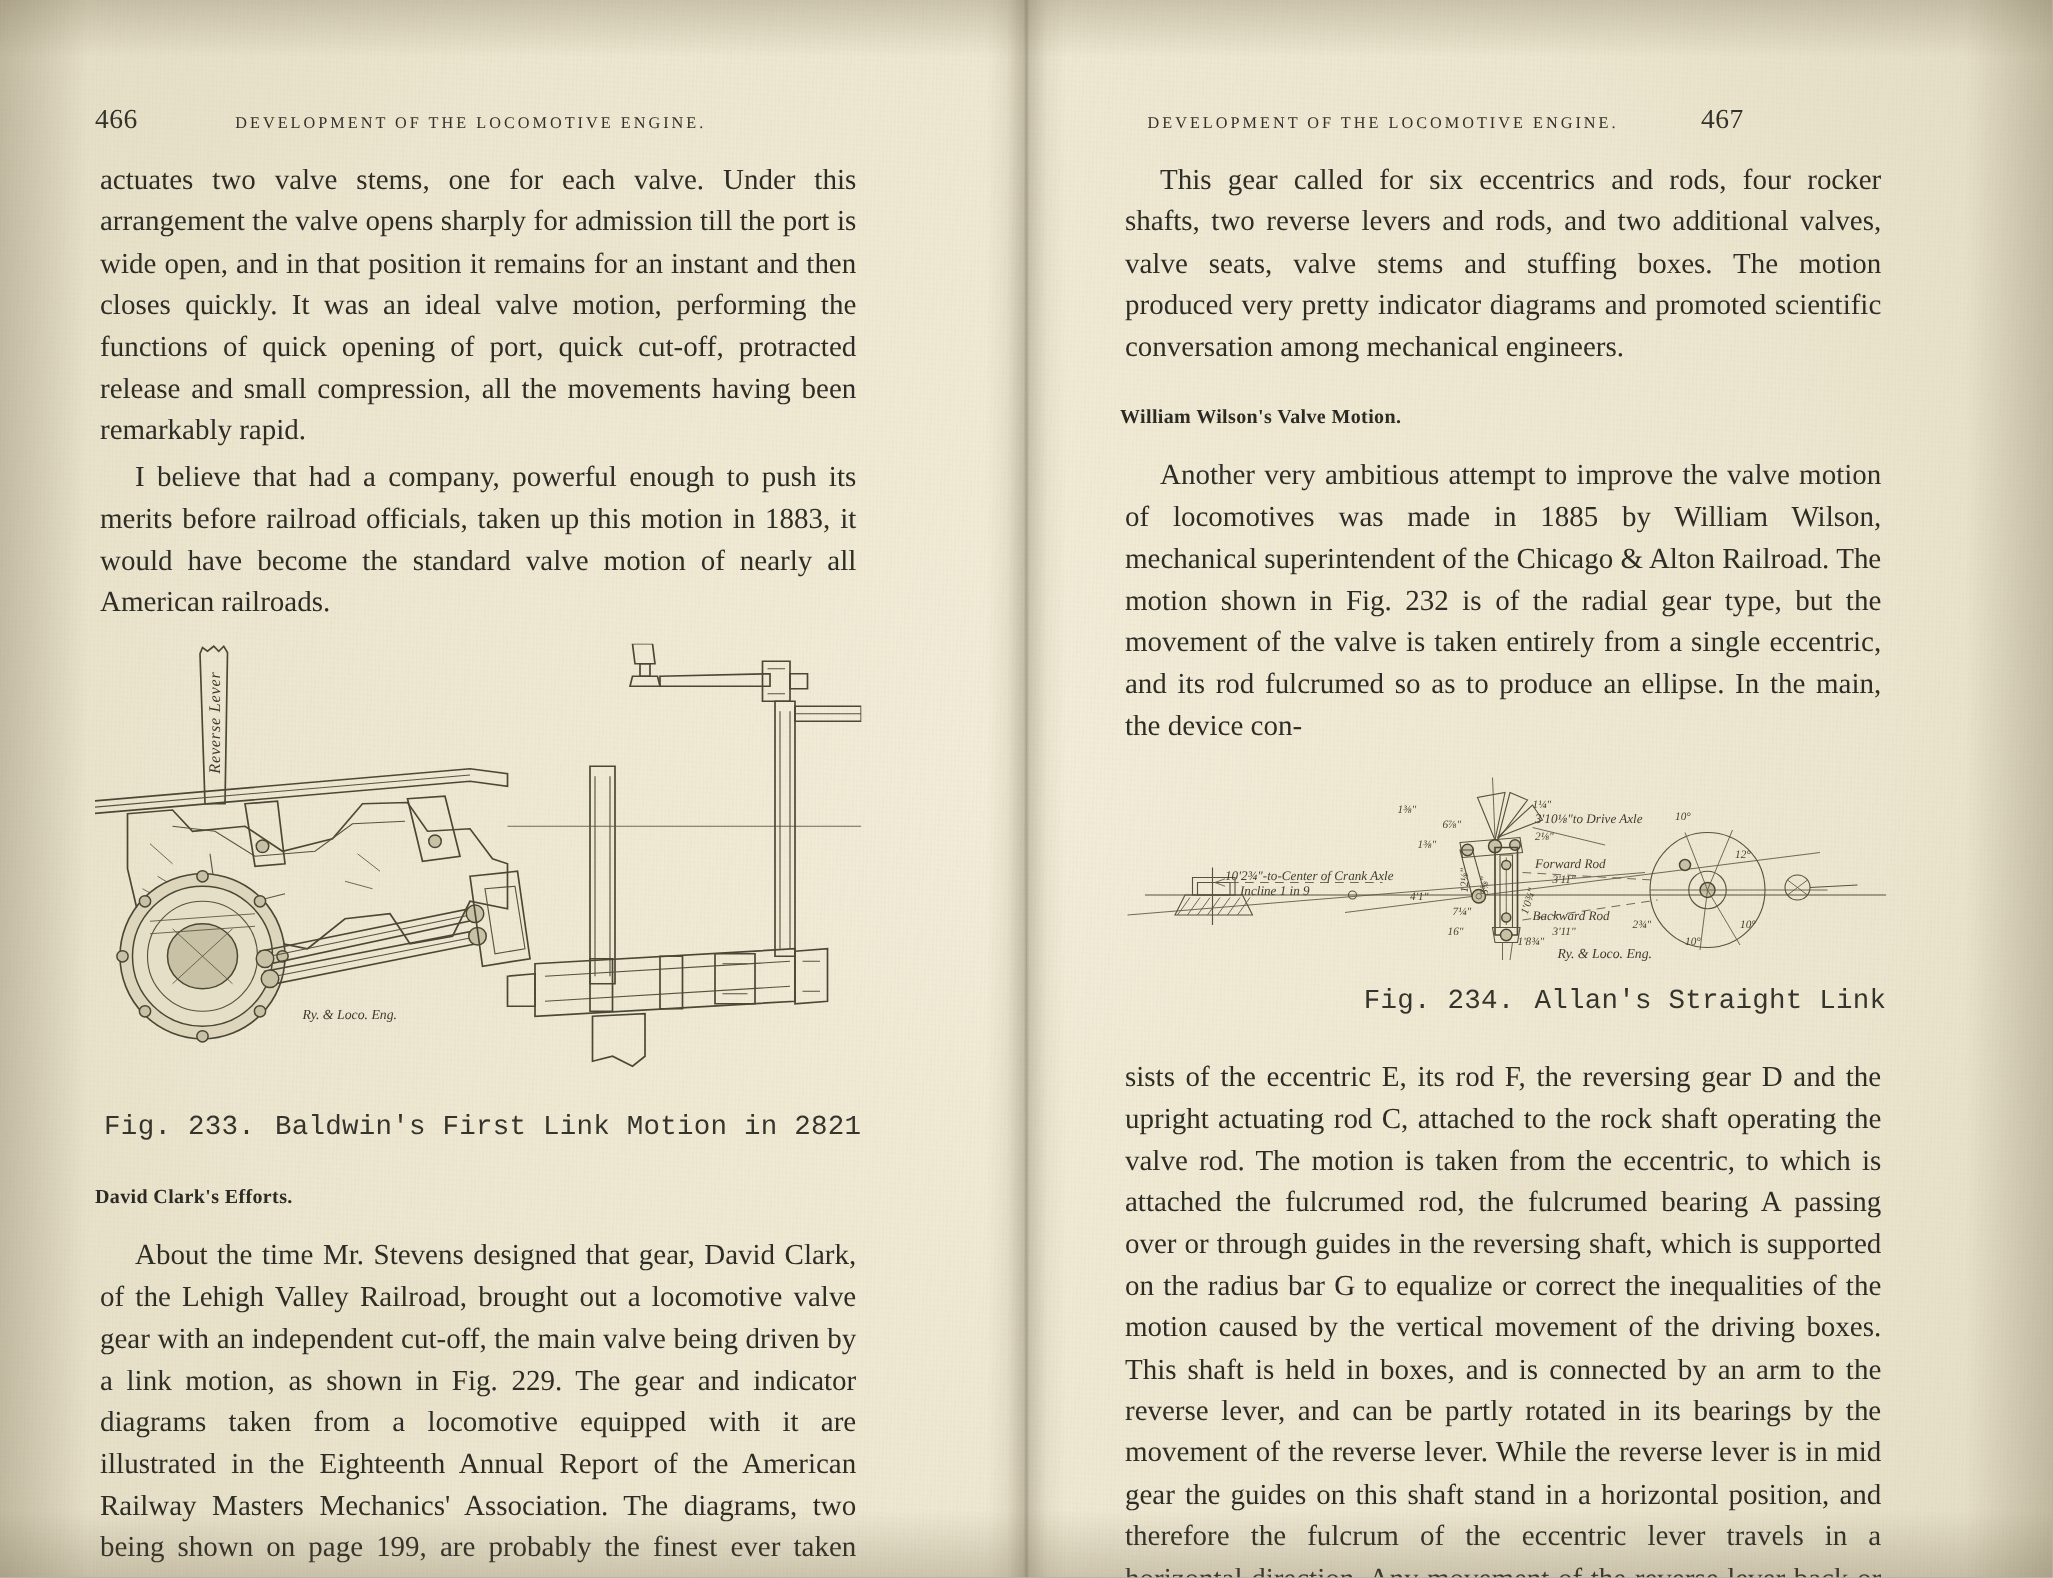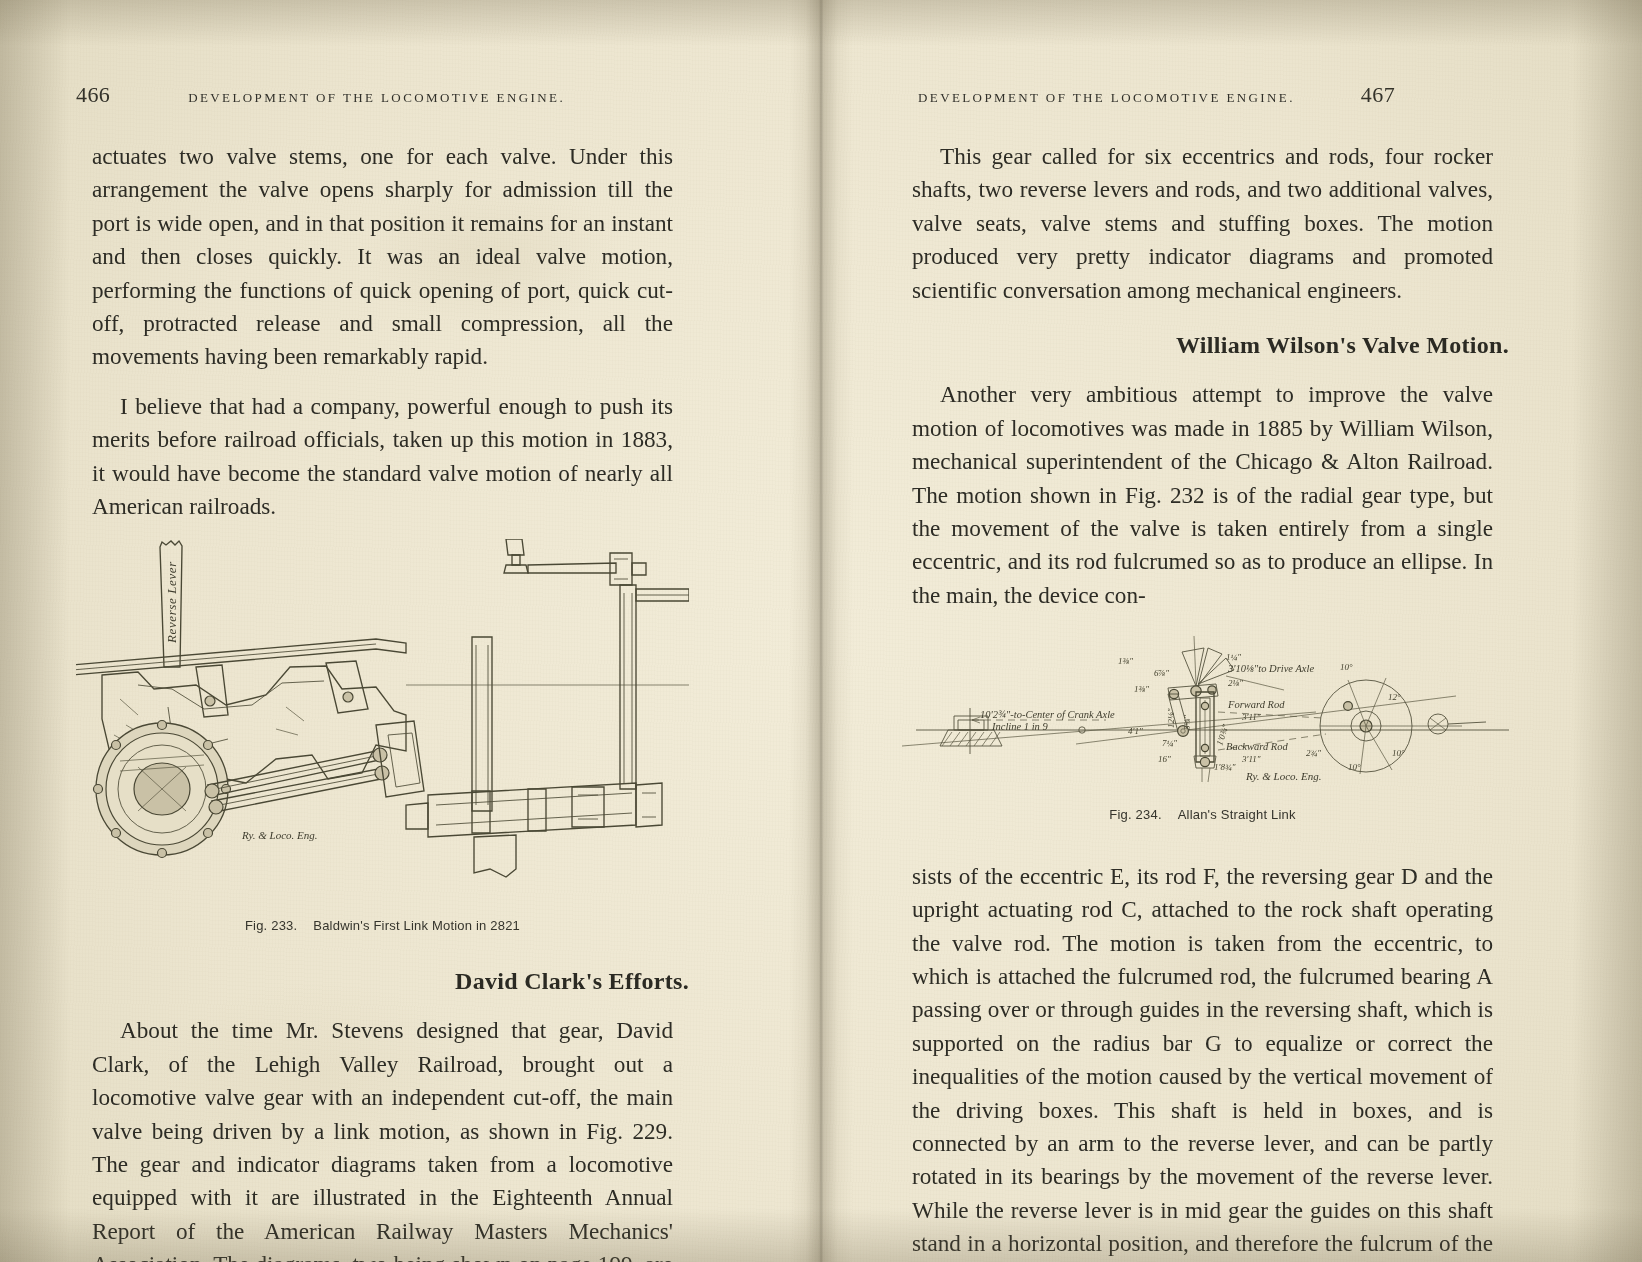--- a/index.html
+++ b/index.html
@@ -101,36 +101,36 @@
   .col {
     position: absolute;
     width: 613px;
     color: #2d2c25;
     font-size: 23.2px;
     line-height: 33.4px;
     text-align: justify;
   }
   .col-left  { left: 76px;  top: 124px; }
   .col-right { left: 896px; top: 124px; }
-  .col p { margin: 16px; }
+  .col p { margin: 4px; }
   .col p.indent { text-indent: 28px; }
 
   .section-head {
-    text-align: right;
+    text-align: left;
     font-weight: bold;
-    font-size: 24px;
+    font-size: 16px;
     letter-spacing: .3px;
     color: #2b2a23;
     margin: 22px 0 14px 0;
   }
 
   .figcap {
-    text-align: center;
-    font-family: Liberation Sans, sans-serif;
-    font-size: 13px;
+    text-align: right;
+    font-family: Liberation Mono, monospace;
+    font-size: 22px;
     letter-spacing: .2px;
     color: #35342c;
   }
   .figcap .figno { margin-right: 16px; }
 
   .figbox { position: relative; }
 
   svg { display: block; }
   .ln { fill: none; stroke: #4a4835; stroke-width: 1.35; }
   .ln-t { fill: none; stroke: #55523e; stroke-width: .9; }

